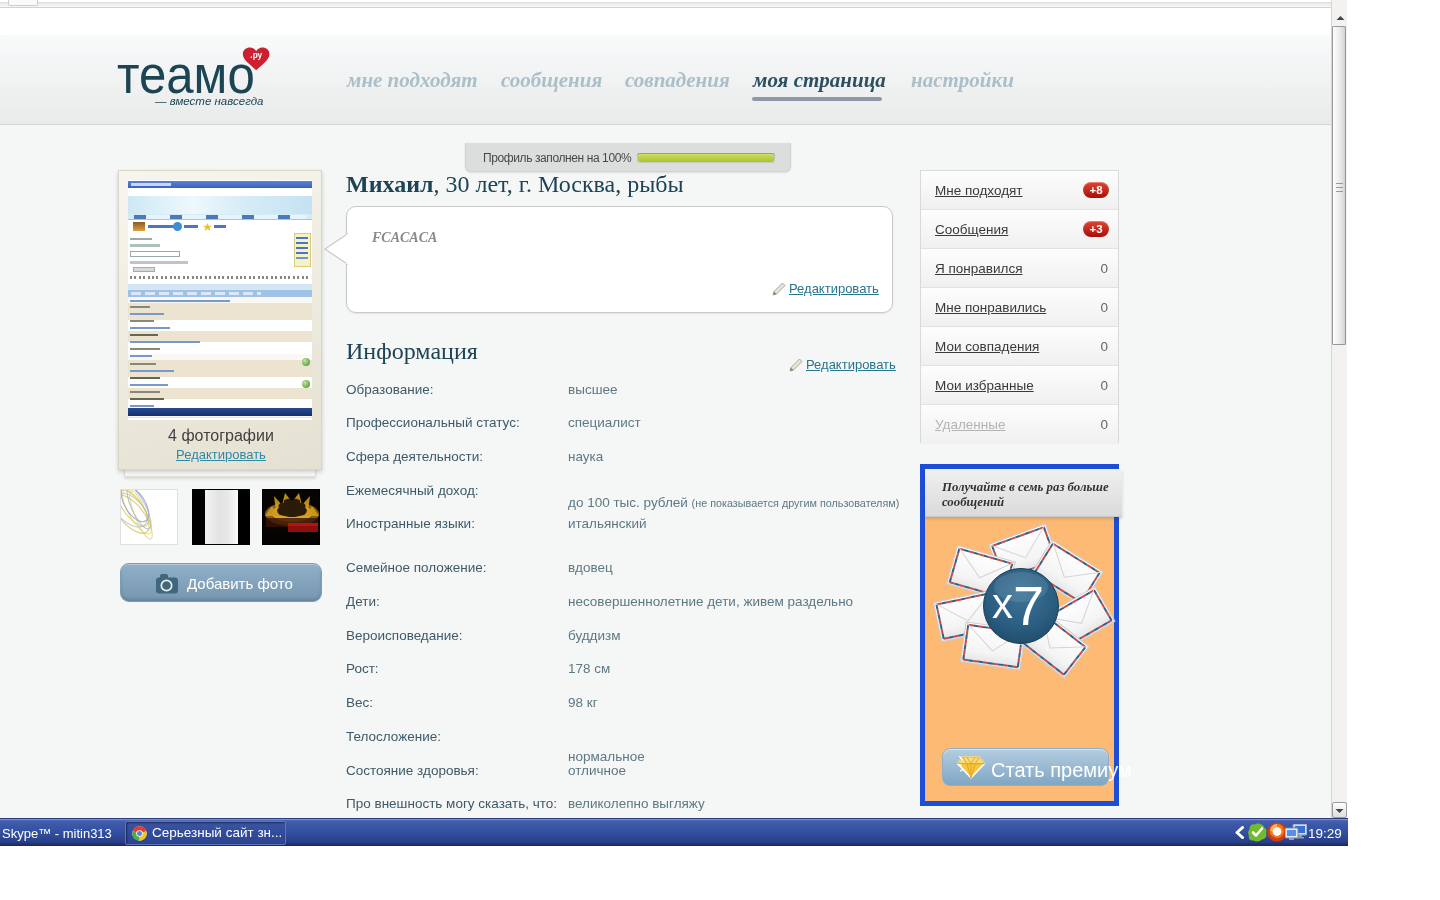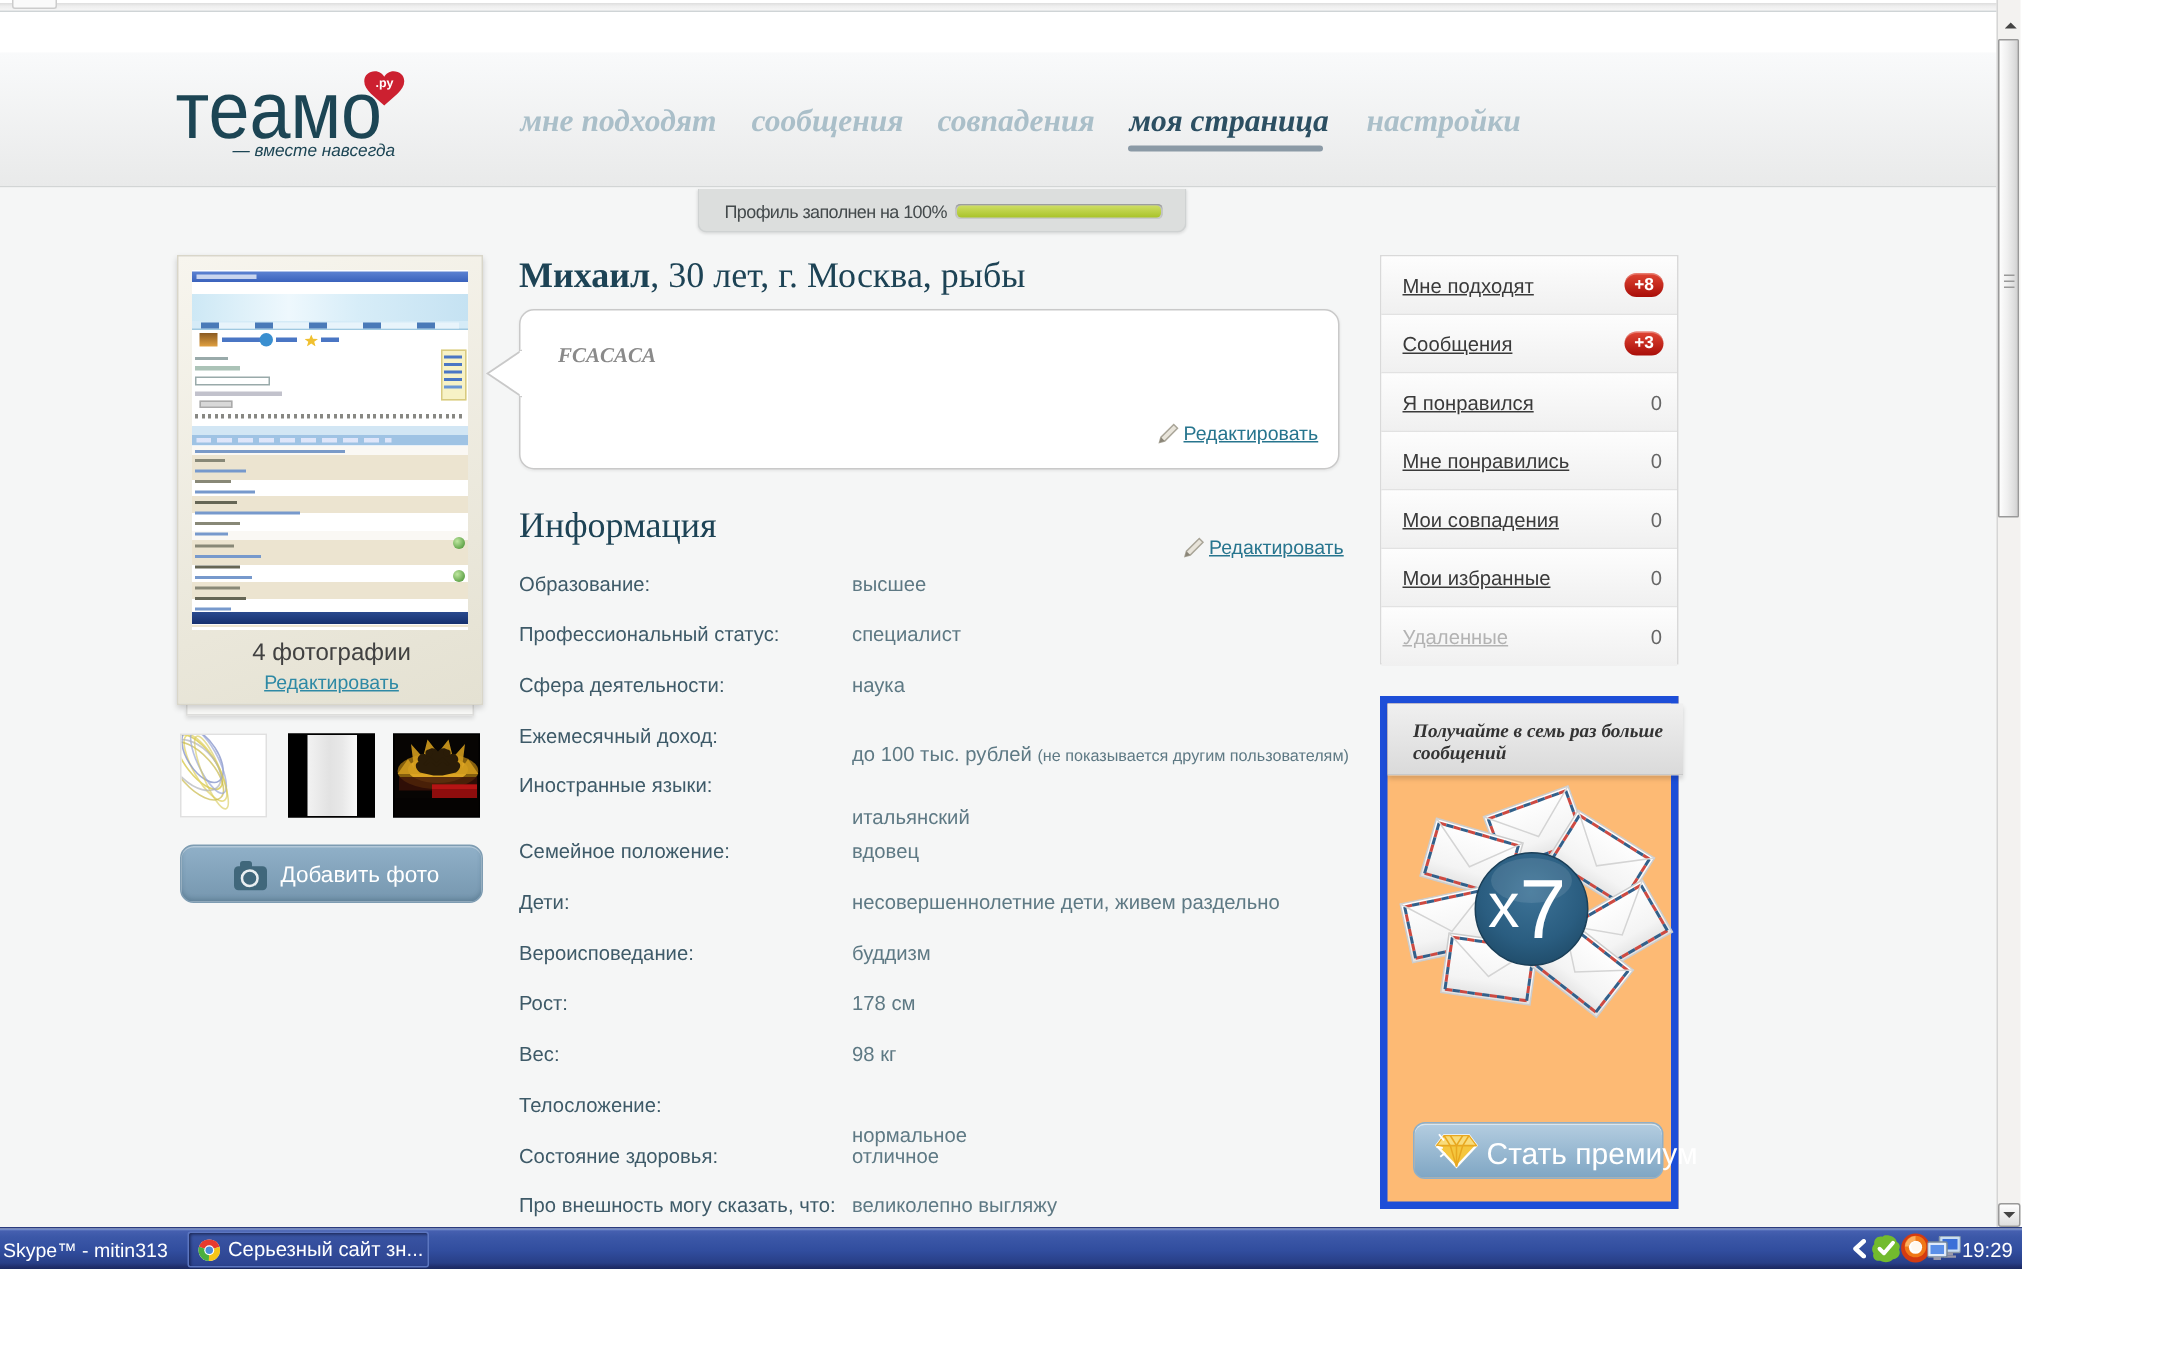--- a/index.html
+++ b/index.html
@@ -21,21 +21,21 @@
 #logo-tag { left:155px; top:60px; color:#1c4554; font-size:11.5px; font-style:italic; }
 #nav { top:33px; left:0; width:100%; height:30px; font-family:"Liberation Serif", serif; font-style:italic; font-weight:bold; font-size:21px; color:#aabfc9; }
 #nav .it { position:absolute; top:0; }
 #nav .active { color:#2c4f62; }
 #navline { left:752px; top:62px; width:130px; height:4px; background:#8b9aa6; border-radius:2px; }
 
 
 #content { left:0; top:125px; width:1331px; height:693px; background:#f5f6f6; }
 
 
-#progress { left:465px; top:1px; width:326px; height:29px; background:#dcdedd; border-radius:0 0 6px 6px; border:1px solid #cfd2d2; border-top:none; box-shadow:0 1px 2px rgba(0,0,0,0.1);padding-left:18px; }
+#progress { left:465px; top:18px; width:326px; height:29px; background:#dcdedd; border-radius:0 0 6px 6px; border:1px solid #cfd2d2; border-top:none; box-shadow:0 1px 2px rgba(0,0,0,0.1);padding-left:18px; }
 #progress .t { left:17px; top:8px; letter-spacing:-0.4px; font-size:12px; color:#444a4c; }
 #progress .barwrap { left:171px; top:10px; width:138px; height:10px; background:#c8cac9; border-radius:3px; box-shadow:inset 0 1px 1px rgba(0,0,0,0.25); }
 #progress .bar { left:1px; top:1px; width:136px; height:8px; border-radius:3px; background:linear-gradient(#cede62, #a9c32a); }
 
 
 #frame { left:118px; top:45px; width:204px; height:300px; background:linear-gradient(160deg, #f7f5ee, #eae7da 70%, #e4e1d2); border:1px solid #d9d6c9; box-shadow:0 2px 4px rgba(0,0,0,0.18); }
 #frame2 { left:124px; top:345px; width:192px; height:7px; background:#f8f8f6; border:1px solid #dddddb; border-top:none; box-shadow:0 2px 3px rgba(0,0,0,0.12); }
 #photo { left:9px; top:9px; width:184px; height:240px; background:#fff; overflow:hidden; }
 #cap1 { left:0; top:256px; width:204px; text-align:center; font-size:16px; color:#414141; }
 #cap2 { left:0; top:276px; width:204px; text-align:center; font-size:13px; }
@@ -225,21 +225,21 @@
     <a class="abs editlink" id="infoedit" style="top:232px;" href="#">Редактировать</a>
     <span class="ilabel" style="top:257px;">Образование:</span>
       <span class="ivalue" style="top:257px;">высшее</span>
     <span class="ilabel" style="top:290px;">Профессиональный статус:</span>
       <span class="ivalue" style="top:290px;">специалист</span>
     <span class="ilabel" style="top:324px;">Сфера деятельности:</span>
       <span class="ivalue" style="top:324px;">наука</span>
     <span class="ilabel" style="top:358px;">Ежемесячный доход:</span>
       <span class="ivalue" style="top:358px;margin-top:12px;">до 100 тыс. рублей <small>(не показывается другим пользователям)</small></span>
     <span class="ilabel" style="top:391px;">Иностранные языки:</span>
-      <span class="ivalue" style="top:412px;">итальянский</span>
+      <span class="ivalue" style="top:391px;">итальянский</span>
     <span class="ilabel" style="top:435px;">Семейное положение:</span>
       <span class="ivalue" style="top:435px;">вдовец</span>
     <span class="ilabel" style="top:469px;">Дети:</span>
       <span class="ivalue" style="top:469px;">несовершеннолетние дети, живем раздельно</span>
     <span class="ilabel" style="top:503px;">Вероисповедание:</span>
       <span class="ivalue" style="top:503px;">буддизм</span>
     <span class="ilabel" style="top:536px;">Рост:</span>
       <span class="ivalue" style="top:536px;">178 см</span>
     <span class="ilabel" style="top:570px;">Вес:</span>
       <span class="ivalue" style="top:570px;">98 кг</span>

